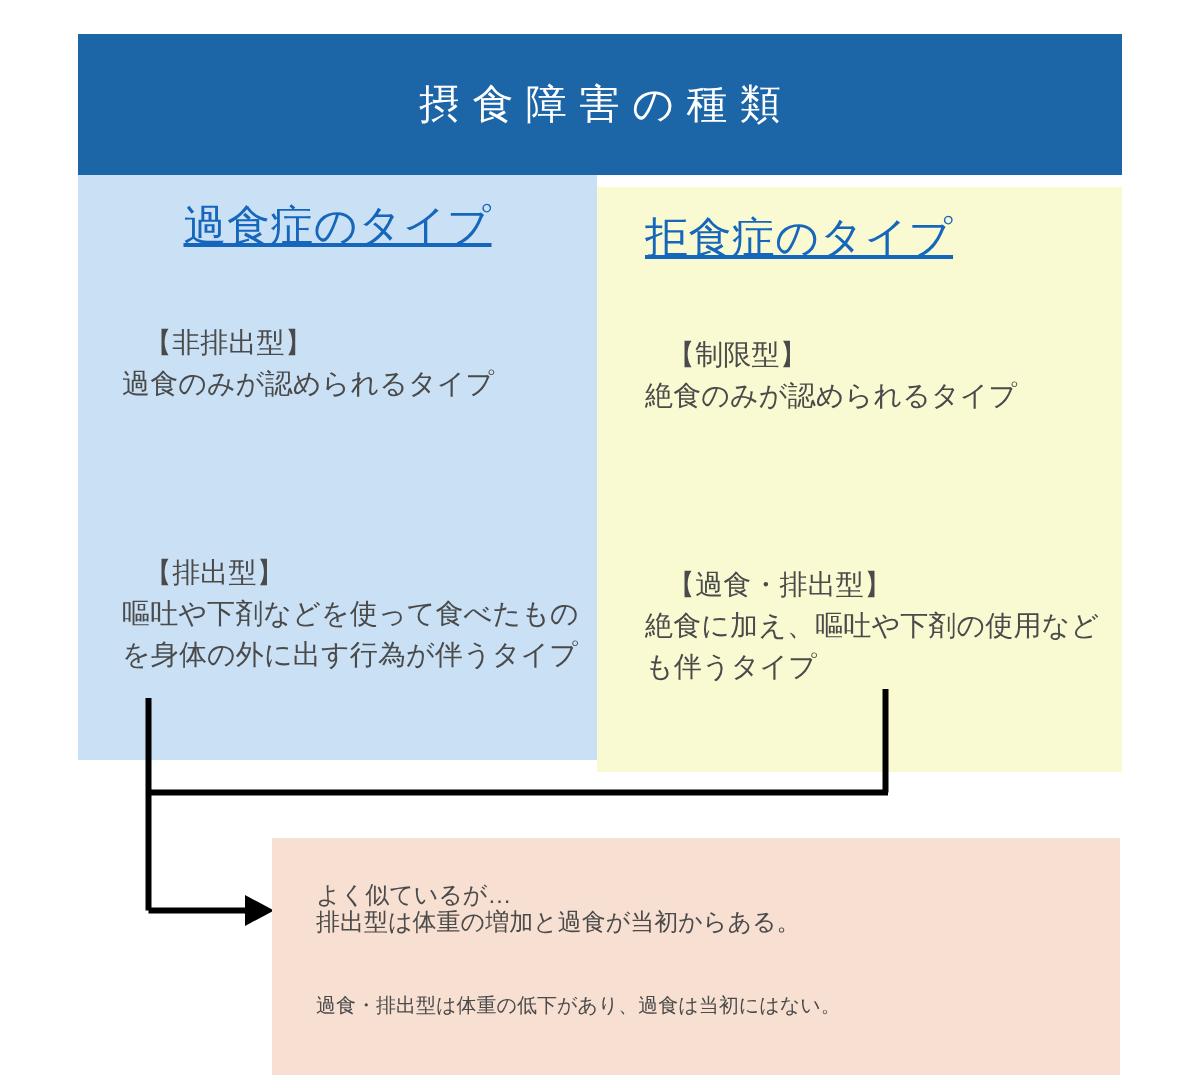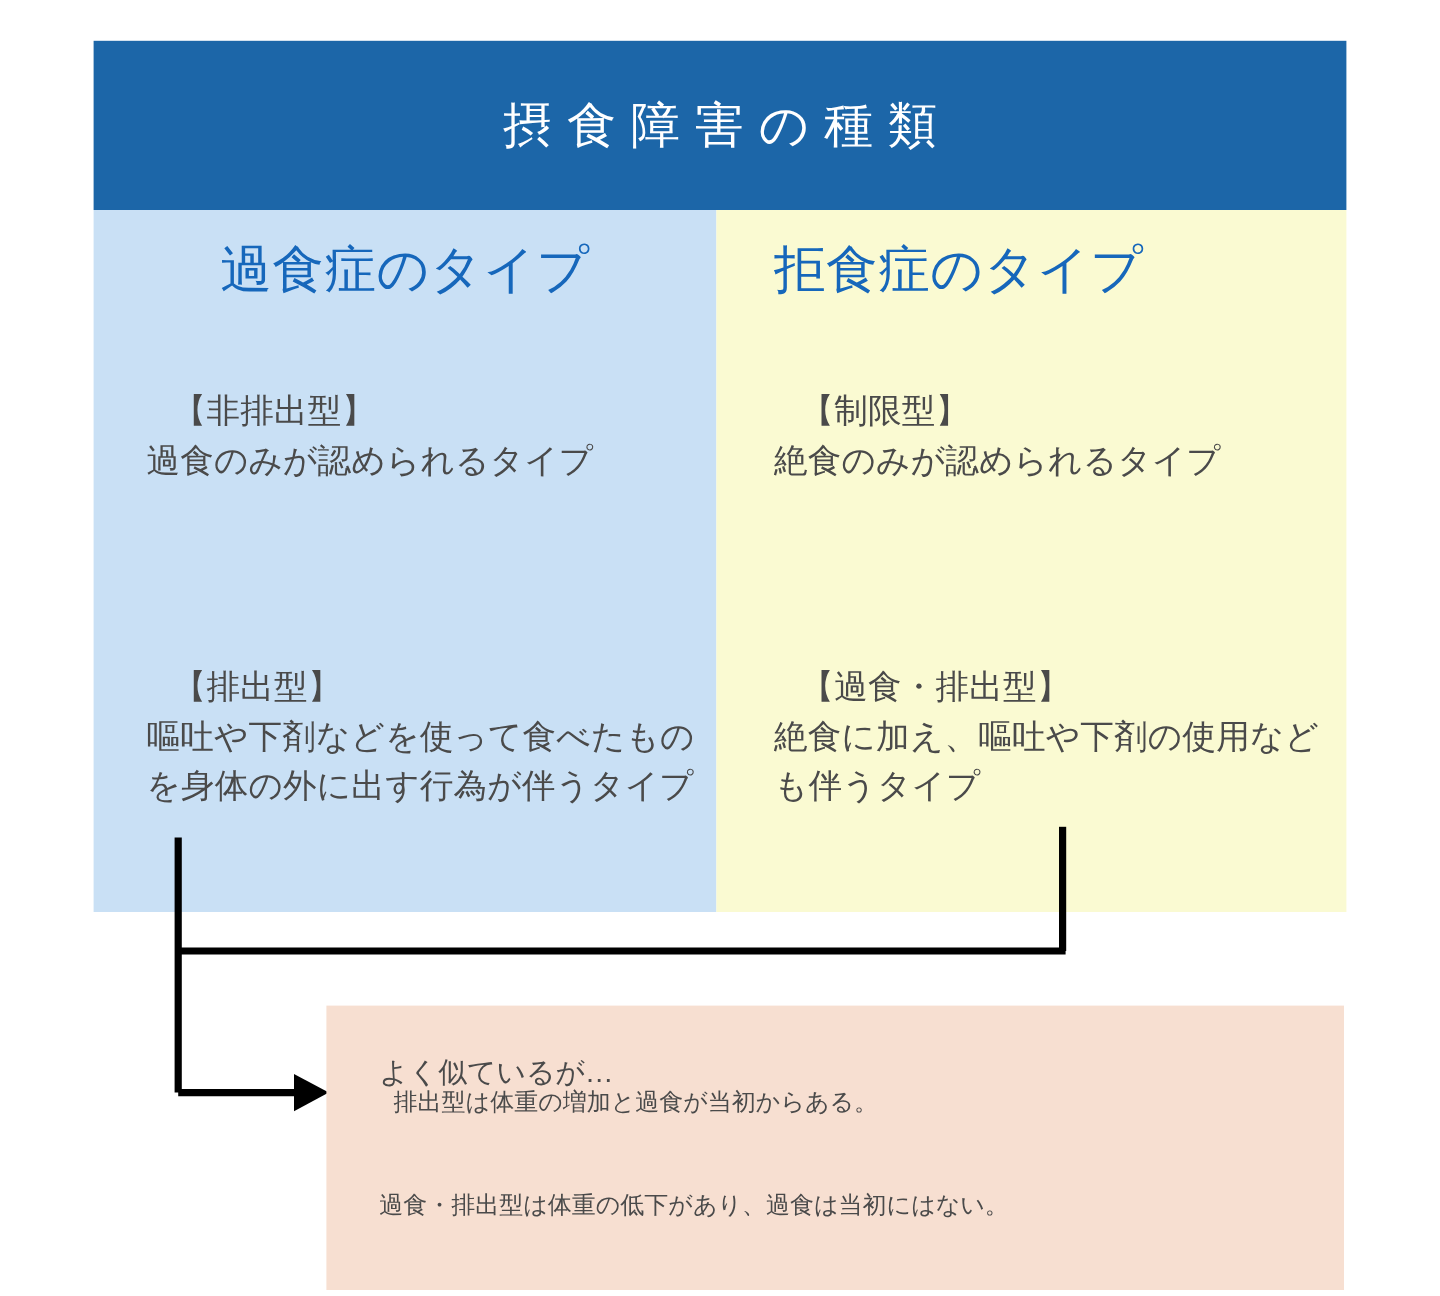--- a/index.html
+++ b/index.html
@@ -53,32 +53,34 @@
   }
   .col-left {
     left: 78px;
     width: 519px;
     background: #c9e0f5;
   }
   .col-right {
     left: 597px;
     width: 525px;
     background: #fafad2;
+    margin-top: 12px;
   }
   .col-head {
     position: absolute;
     top: 24px;
     left: 0;
     width: 100%;
     text-align: center;
     color: #1667bb;
     font-size: 43px;
     line-height: 1.25;
     letter-spacing: 0.01em;
     white-space: nowrap;
+    text-decoration: underline;
   }
   .col-right .col-head {
     text-align: left;
     padding-left: 48px;
     box-sizing: border-box;
   }
 
   .entry {
     position: absolute;
     color: #4a4a4a;
@@ -127,24 +129,23 @@
     color: #4a4a4a;
     font-size: 24px;
     line-height: 1.4;
     white-space: nowrap;
   }
   .note-line-1 {
     position: absolute;
     left: 44px;
     top: 66px;
     color: #4a4a4a;
-    font-size: 20px;
+    font-size: 24px;
     line-height: 1.5;
     white-space: nowrap;
-    margin-left: 12px;
   }
   .note-line-2 {
     position: absolute;
     left: 44px;
     top: 152px;
     color: #4a4a4a;
     font-size: 20px;
     line-height: 1.5;
     white-space: nowrap;
   }

